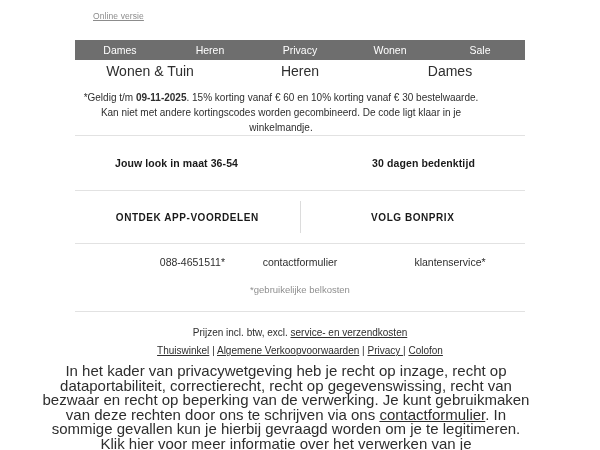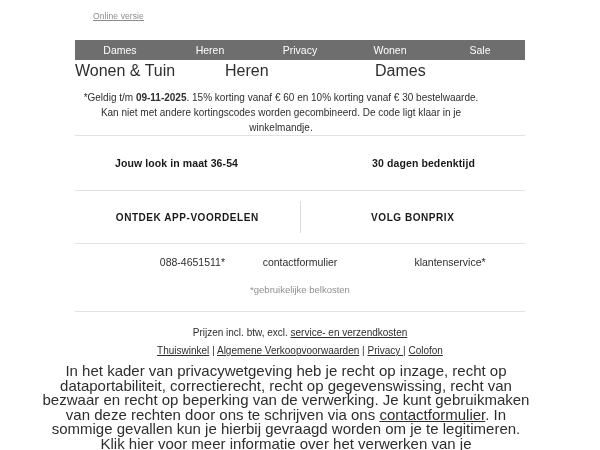--- a/index.html
+++ b/index.html
@@ -55,22 +55,23 @@
 
   
   .subnav {
     margin: 0 75px;
     height: 22px;
     display: flex;
     align-items: center;
   }
   .subnav-item {
     flex: 1 1 0;
-    color: #2e2e2e;
-    font-size: 16px;
+    text-align: center;
+    color: #2e2e2e;
+    font-size: 14px;
     line-height: 22px;
     cursor: pointer;
     white-space: nowrap;
   }
 
   
   .disclaimer {
     margin: 8px 116px 0 78px;
     font-size: 10px;
     line-height: 15px;

